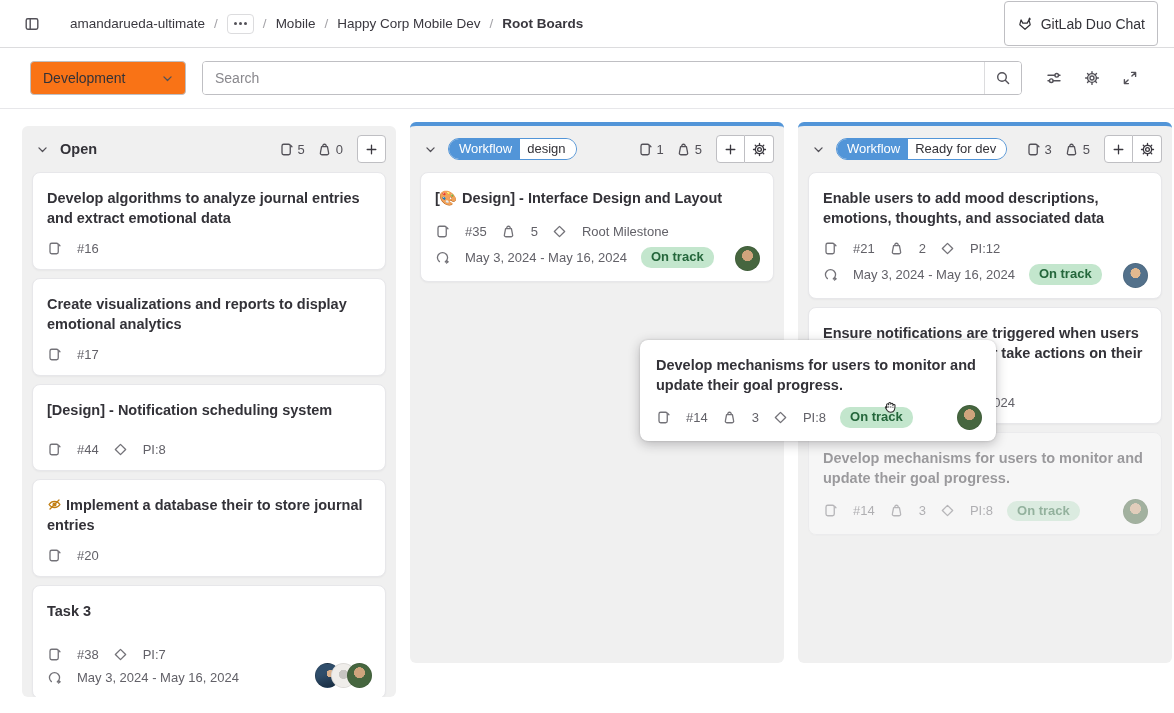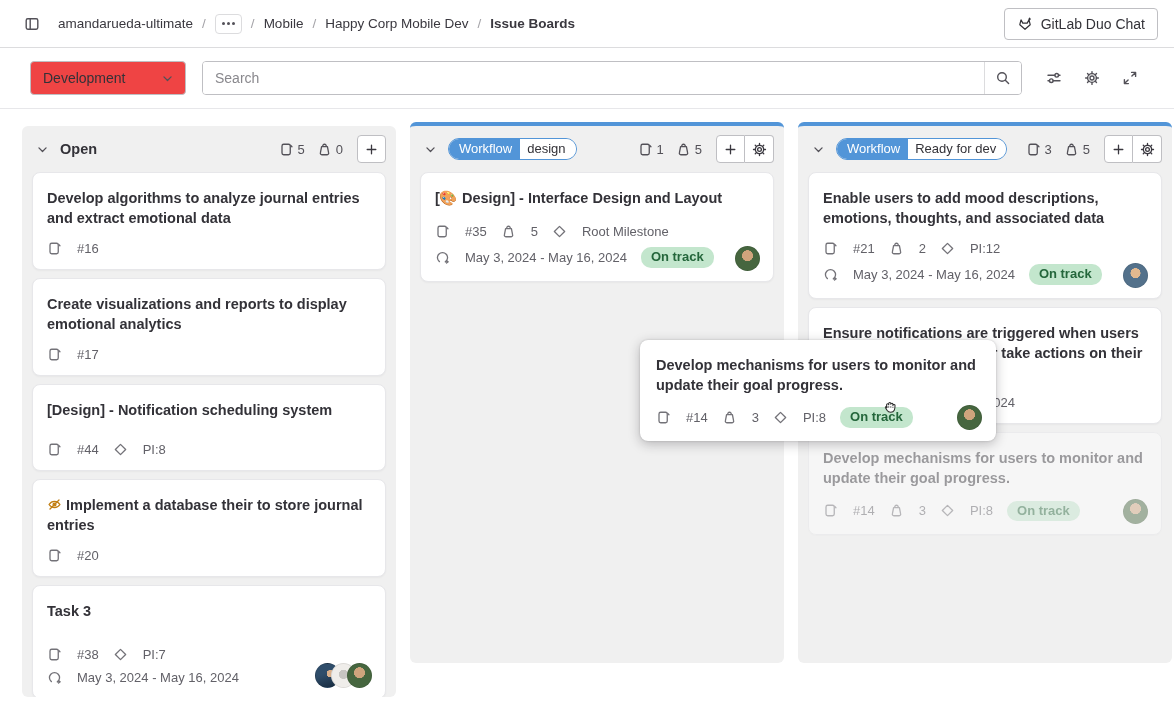--- a/index.html
+++ b/index.html
@@ -4,33 +4,33 @@
 <style>
   * { margin:0; padding:0; box-sizing:border-box; }
   html,body { width:1174px; height:713px; background:#fff; font-family:"Liberation Sans", sans-serif; color:#333238; overflow:hidden; }
 
   
   .i { width:15px; height:15px; stroke:currentColor; fill:none; stroke-width:1.4; stroke-linecap:round; stroke-linejoin:round; flex:none; }
   .i16 { width:16px; height:16px; }
 
   
   .topbar { height:48px; display:flex; align-items:center; justify-content:space-between; padding:0 16px; border-bottom:1px solid #dcdcde; }
-  .tb-left { display:flex; align-items:center; gap:10px;justify-content:space-between; }
+  .tb-left { display:flex; align-items:center; gap:22px;justify-content:space-between; }
   .icon-btn { display:flex; align-items:center; justify-content:center; width:32px; height:32px; border:none; background:transparent; border-radius:4px; color:#535158; cursor:pointer; }
   .breadcrumb { display:flex; align-items:center; gap:9px; font-size:13.5px; color:#3a383f; }
   .crumb { text-decoration:none; color:#3a383f; cursor:pointer; }
   .crumb-sep { color:#a4a3a8; }
   .crumb-current { font-weight:700; }
   .ellipsis-btn { display:flex; align-items:center; justify-content:center; gap:2px; border:1px solid #dcdcde; border-radius:4px; background:#fff; height:20px; padding:0 6px; cursor:pointer; }
   .ellipsis-btn i { width:3px; height:3px; border-radius:50%; background:#535158; }
-  .duo-btn { display:flex; align-items:center; gap:8px; border:1px solid #bfbfc3; background:#fff; border-radius:4px; height:32px; padding:0 12px; font-size:14px; color:#333238; cursor:pointer; font-family:inherit; }
+  .duo-btn { display:flex; align-items:center; gap:8px; border:1px solid #bfbfc3; background:#fff; border-radius:4px; height:45px; padding:0 12px; font-size:14px; color:#333238; cursor:pointer; font-family:inherit; }
 
   
   .filterbar { height:61px; display:flex; align-items:center; padding:0 28px 0 30px; border-bottom:1px solid #e7e7ea; gap:16px; }
-  .board-select { display:flex; align-items:center; justify-content:space-between; width:156px; height:34px; border:1px solid #bfbfc3; border-radius:4px; background:#ef4444; padding:0 10px 0 12px; font-size:14px; color:#333238; cursor:pointer; font-family:inherit; }
+  .board-select { display:flex; align-items:center; justify-content:space-between; width:156px; height:34px; border:1px solid #bfbfc3; border-radius:4px; background:#f97316; padding:0 10px 0 12px; font-size:14px; color:#333238; cursor:pointer; font-family:inherit; }
   .searchwrap { flex:1; display:flex; align-items:stretch; height:34px; border:1px solid #bfbfc3; border-radius:4px; background:#fff; overflow:hidden; }
   .searchwrap input { flex:1; border:none; outline:none; padding:0 12px; font-size:14px; color:#333238; font-family:inherit; }
   .searchwrap input::placeholder { color:#89888d; }
   .search-btn { width:37px; border:none; border-left:1px solid #dcdcde; background:#fff; display:flex; align-items:center; justify-content:center; color:#535158; cursor:pointer; }
   .fb-icons { display:flex; align-items:center; gap:6px; }
 
   
   .board { position:relative; height:604px; padding:13px 22px 0; display:flex; gap:14px; background:#fff; }
   .column { width:374px; flex:none; background:#f0f0f0; border-radius:6px; height:541px; display:flex; flex-direction:column; }
   .column.accent { border-top:4px solid #5295d8; }
@@ -151,21 +151,21 @@
       <button class="ellipsis-btn">
           <i></i>
           <i></i>
           <i></i>
         </button>
       <span class="crumb-sep">/</span>
       <a class="crumb">Mobile</a>
       <span class="crumb-sep">/</span>
       <a class="crumb">Happy Corp Mobile Dev</a>
       <span class="crumb-sep">/</span>
-      <span class="crumb crumb-current">Issue Boards</span>
+      <span class="crumb crumb-current">Root Boards</span>
     </nav>
   </div>
   <button class="duo-btn">
     <svg class="i i16" style="stroke-width:1.2">
         <use href="#i-tanuki-ai"></use>
       </svg>
     <span>GitLab Duo Chat</span>
   </button>
 </header>
 

